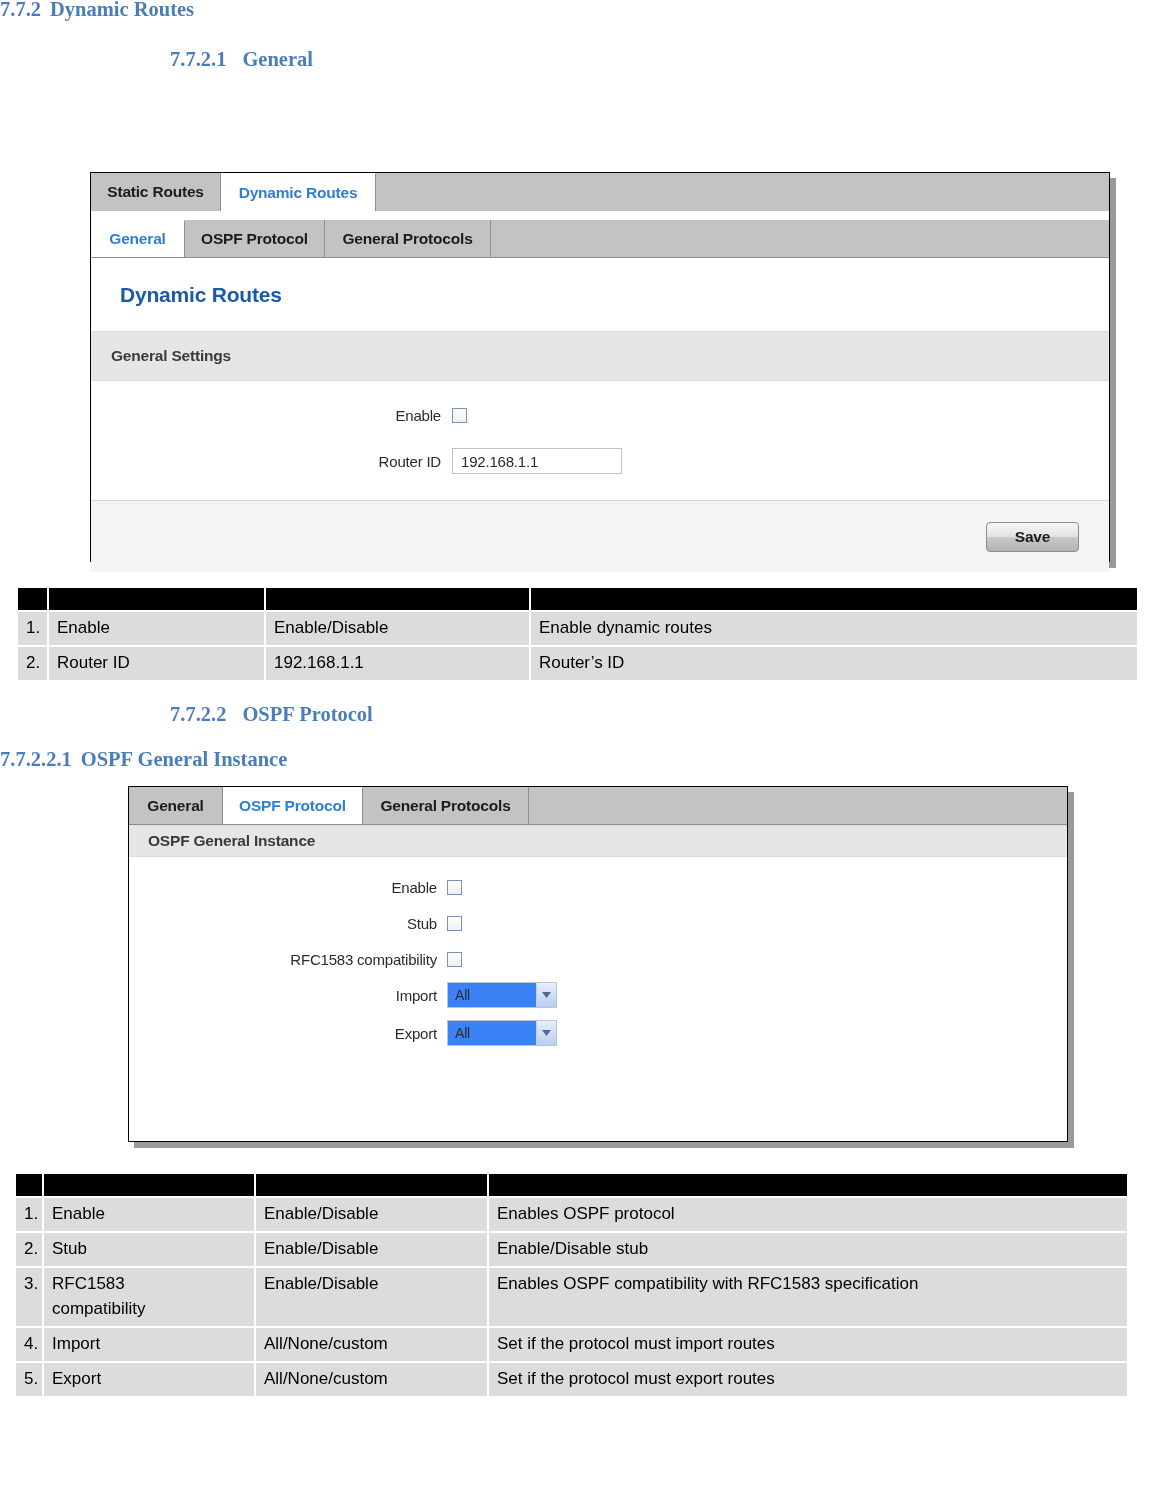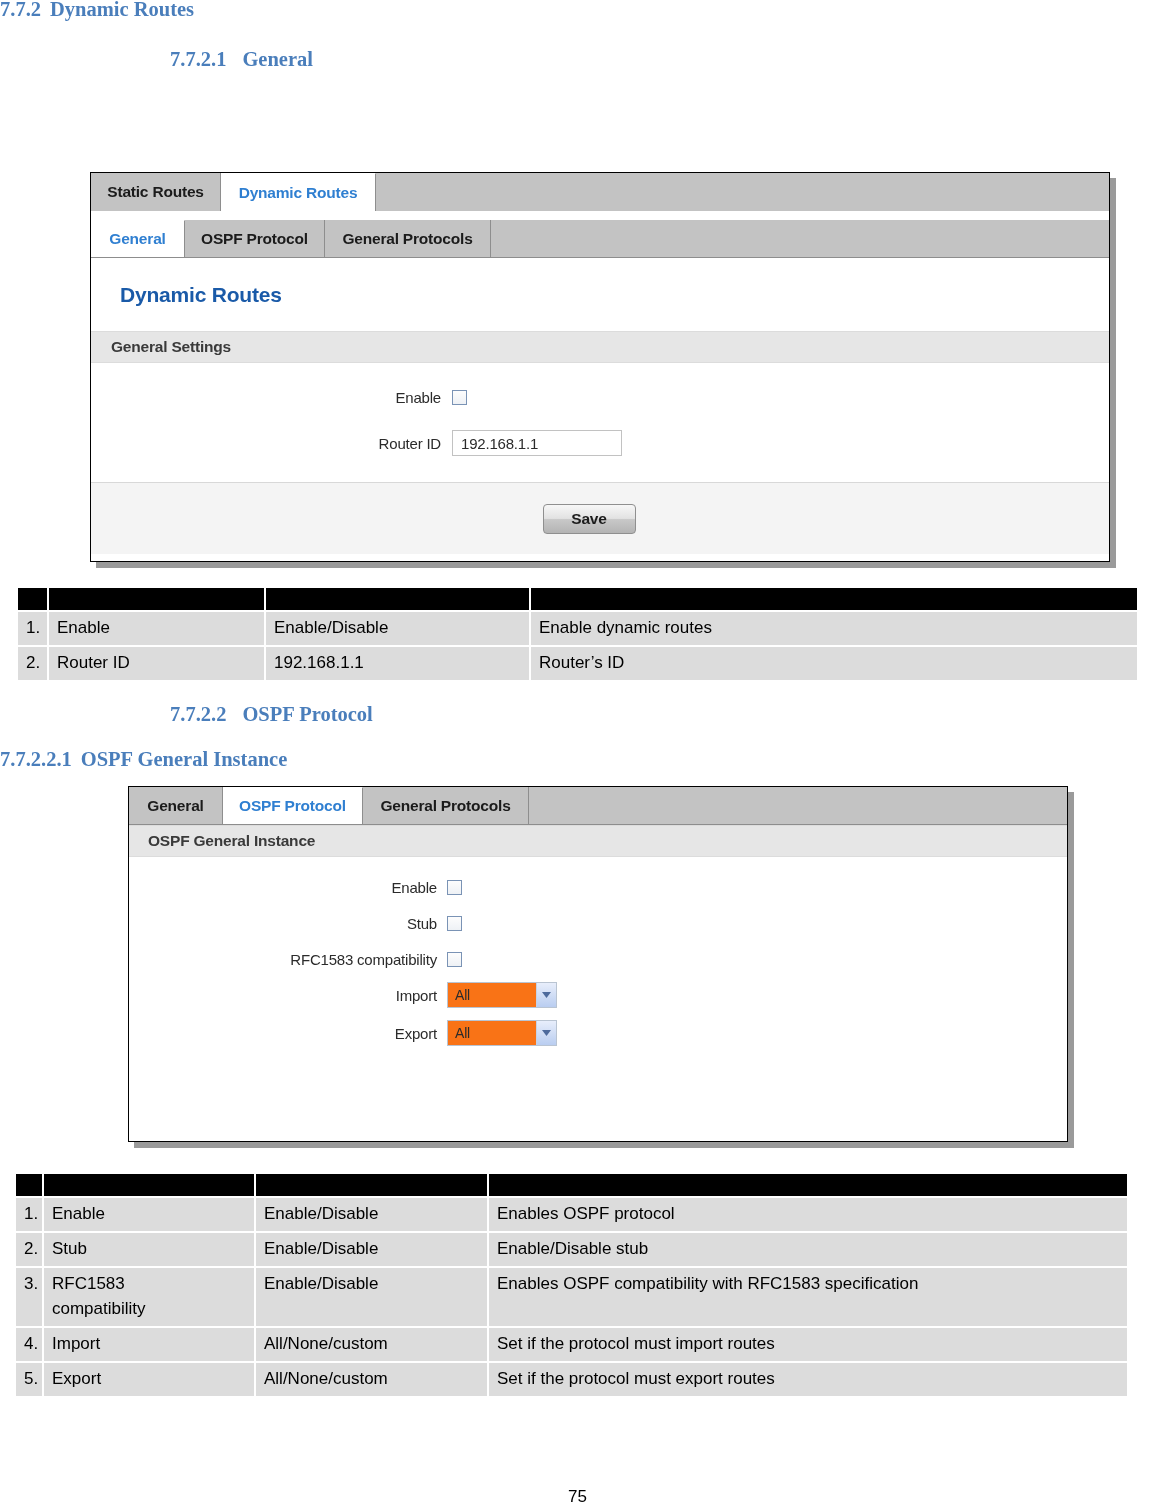--- a/index.html
+++ b/index.html
@@ -147,21 +147,21 @@
     font-size: 15px;
     color: #2b2b2b;
     display: flex;
     align-items: center;
     padding-left: 8px;
     box-sizing: border-box;
     letter-spacing: -0.2px;
   }
   .selectbox {
     border: 1px solid #b9c4d2;
-    background: #f97316;
+    background: #3b82f6;
     font-size: 14px;
     color: #2b2b2b;
     display: flex;
     align-items: center;
     box-sizing: border-box;
     position: relative;
     padding-left: 7px;
     letter-spacing: -0.2px;
   }
   .select-arrow {
@@ -278,33 +278,33 @@
       </div>
       <div class="tab" style="width:166px;">
         <span>General Protocols</span>
       </div>
       <div class="tab-filler"></div>
     </div>
 
     <div class="panel-body">
       <div class="panel-title" style="padding:25px 0 24px 29px;">Dynamic Routes</div>
 
-      <div class="section-bar" style="height:32px; padding-left:20px;">General Settings</div>
+      <div class="section-bar" style="height:50px; padding-left:20px;">General Settings</div>
 
       <div class="field-row" style="margin-top:26px;">
         <div class="field-label" style="width:350px;">Enable</div>
         <div class="checkbox" style="margin-left:11px;"></div>
       </div>
 
       <div class="field-row" style="margin-top:24px;">
         <div class="field-label" style="width:350px;">Router ID</div>
         <div class="textbox" style="margin-left:11px; width:170px; height:26px;">192.168.1.1</div>
       </div>
 
-      <div class="footer-bar" style="margin-top:26px; height:72px; padding-right:22px;justify-content:center;">
+      <div class="footer-bar" style="margin-top:26px; height:72px; padding-right:30px;">
         <div class="btn-save" style="width:93px; height:30px;">Save</div>
       </div>
     </div>
   </div>
 
   <table class="desc-table" style="left:18px; top:588px; width:1120px;">
     <colgroup>
       <col style="width:30px">
       <col style="width:217px">
       <col style="width:265px">
@@ -444,15 +444,14 @@
       </tr>
       <tr>
         <td class="c0">5.</td>
         <td>Export</td>
         <td>All/None/custom</td>
         <td>Set if the protocol must export routes</td>
       </tr>
     </tbody>
   </table>
 
-  <div class="pagenum" style="left:0; top:1487px; width:1155px;">75</div>
 
 </div>
 
 </body></html>

